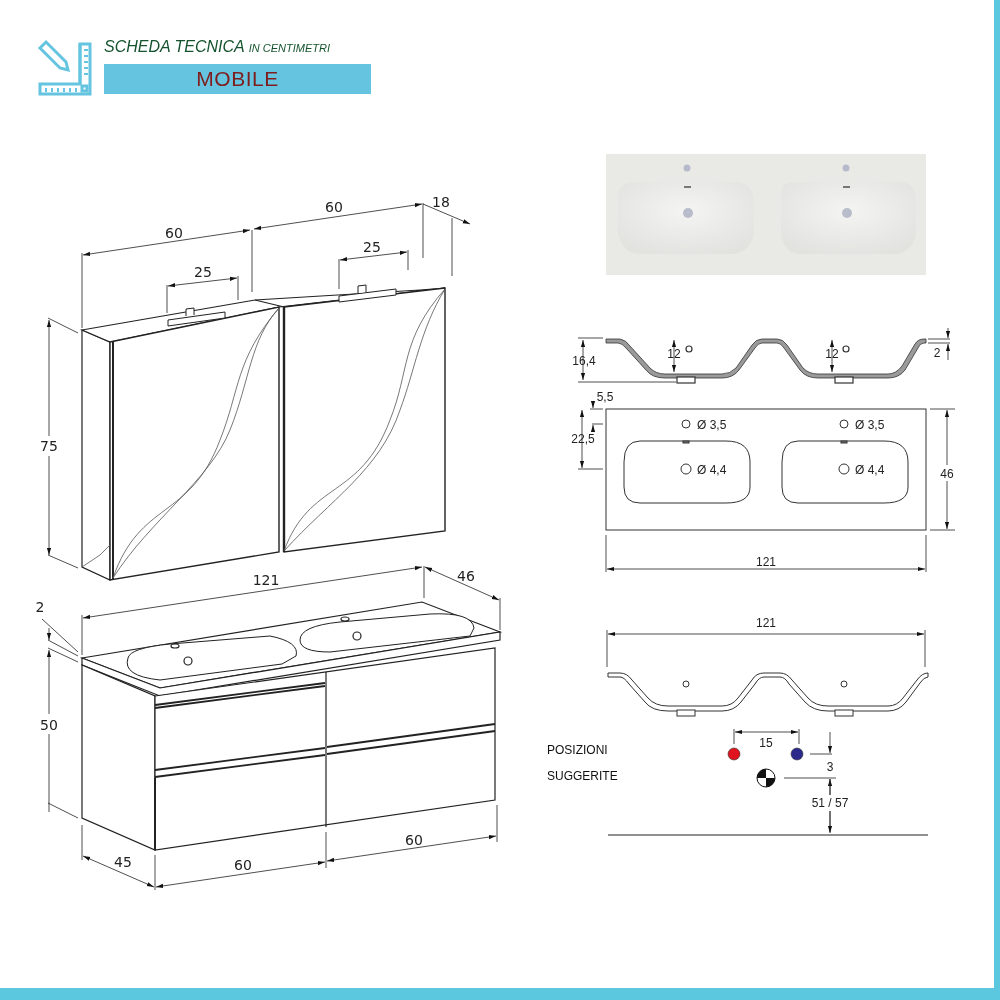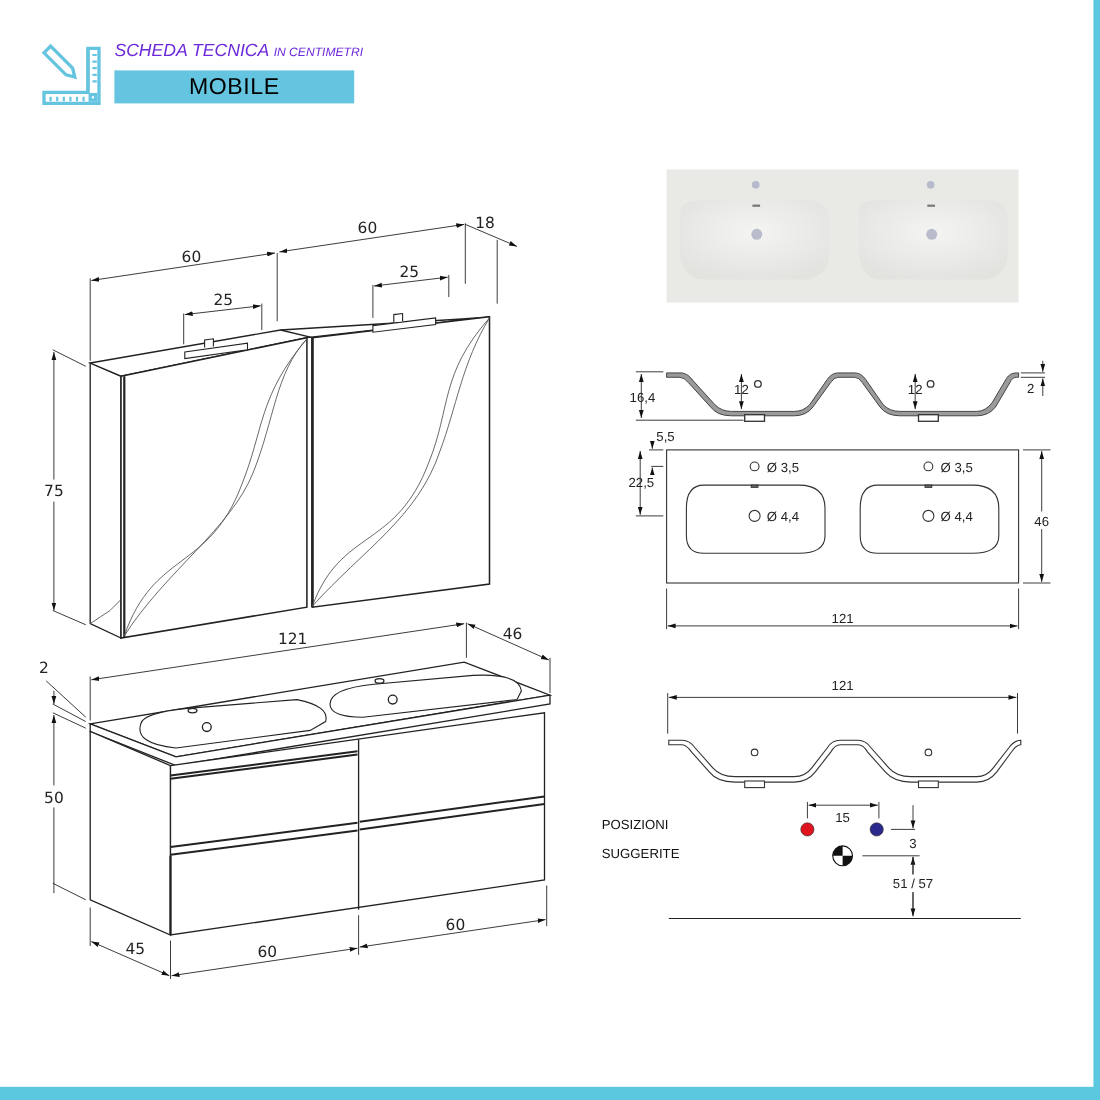--- a/index.html
+++ b/index.html
@@ -3,24 +3,24 @@
 <meta charset="utf-8">
 <style>
   html, body { margin: 0; padding: 0; }
   body { width: 1000px; height: 1000px; background: #ffffff; position: relative; overflow: hidden;
          font-family: "DejaVu Sans", sans-serif; }
   .frame-right { position: absolute; left: 994px; top: 0; width: 6px; height: 1000px; background: #5BC8DF; }
   .frame-bottom { position: absolute; left: 0; top: 988px; width: 1000px; height: 12px; background: #5BC8DF; }
   .header { position: absolute; left: 36px; top: 38px; width: 340px; height: 60px; }
   .header-icon { position: absolute; left: 0; top: 0; width: 58px; height: 58px; }
   .title { position: absolute; left: 68px; top: 0px; font-family: "Liberation Sans", sans-serif;
-           font-style: italic; font-size: 16px; color: #6d28d9; white-space: nowrap; }
+           font-style: italic; font-size: 16px; color: #14532d; white-space: nowrap; }
   .subtitle { font-size: 11px; margin-left: 4px; }
-  .banner { position: absolute; left: 68px; top: 26px; width: 218px; height: 30px; background: #65C4E0;
-            color: #000000; font-family: "Liberation Sans", sans-serif; font-size: 21px; text-align: center;
+  .banner { position: absolute; left: 68px; top: 26px; width: 267px; height: 30px; background: #65C4E0;
+            color: #7f1d1d; font-family: "Liberation Sans", sans-serif; font-size: 21px; text-align: center;
             line-height: 30px; letter-spacing: 0.5px; }
   svg.drawing { position: absolute; left: 0; top: 0; }
   .dim { font-family: "DejaVu Sans", sans-serif; font-size: 14px; fill: #222; }
   .dim-sm { font-family: "Liberation Sans", sans-serif; font-size: 12px; fill: #222; }
   .lbl { font-family: "Liberation Sans", sans-serif; font-size: 12px; fill: #111; }
 </style>
 </head>
 <body>
 
 <div class="frame-right"></div>

